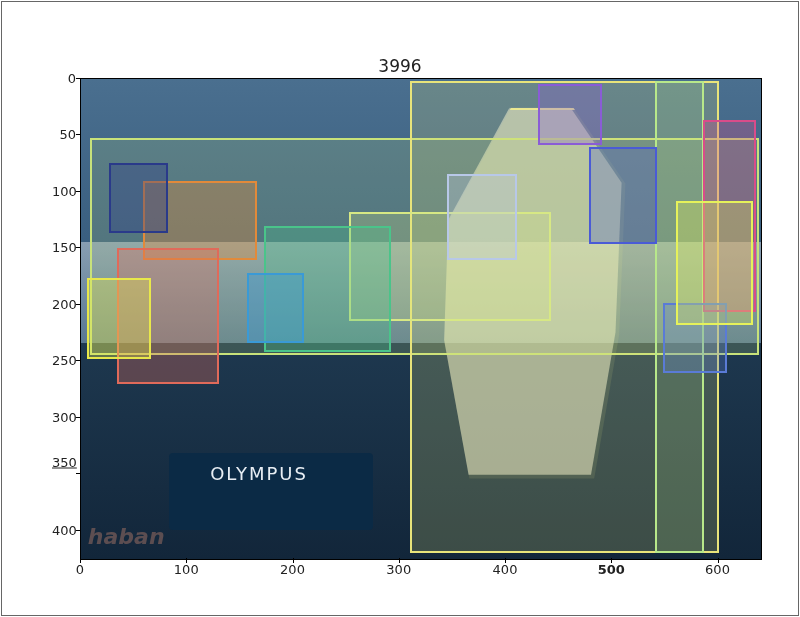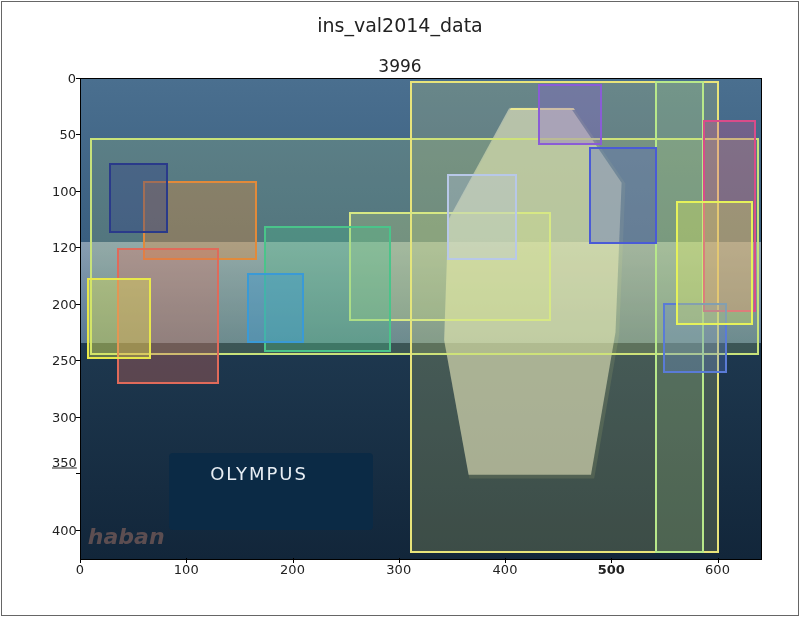--- a/index.html
+++ b/index.html
@@ -86,21 +86,20 @@
   .xticks, .yticks { position: absolute; font-size: 13px; color:#222; }
   .xtick { position:absolute; top: 560px; transform: translateX(-50%); }
   .ytick { position:absolute; left: 50px; transform: translateY(-50%); text-align:right; width:24px; }
   .tickmark-x { position:absolute; top:556px; width:1px; height:5px; background:#000; }
   .tickmark-y { position:absolute; left:74px; width:5px; height:1px; background:#000; }
 </style>
 </head>
 <body>
 
 <div class="figure">
-  <div class="suptitle">ins_val2014_data</div>
   <div class="title">3996</div>
 
   <div class="axes">
     <div class="img-bg">
       <div class="sky"></div>
       <div class="stands"></div>
       <div class="lower"></div>
       <div class="banner"></div>
       <div class="banner-text">OLYMPUS</div>
       <div class="watermark">haban</div>
@@ -144,21 +143,21 @@
       <div class="xticks xtick" style="left: 715.5px;">600</div>
     </div>
   <div id="yticks-layer">
       <div class="tickmark-y" style="top: 76px;"></div>
       <div class="yticks ytick" style="top: 76px;">0</div>
       <div class="tickmark-y" style="top: 132.471px;"></div>
       <div class="yticks ytick" style="top: 132.471px;">50</div>
       <div class="tickmark-y" style="top: 188.941px;"></div>
       <div class="yticks ytick" style="top: 188.941px;">100</div>
       <div class="tickmark-y" style="top: 245.412px;"></div>
-      <div class="yticks ytick" style="top: 245.412px;">120</div>
+      <div class="yticks ytick" style="top: 245.412px;">150</div>
       <div class="tickmark-y" style="top: 301.882px;"></div>
       <div class="yticks ytick" style="top: 301.882px;">200</div>
       <div class="tickmark-y" style="top: 358.353px;"></div>
       <div class="yticks ytick" style="top: 358.353px;">250</div>
       <div class="tickmark-y" style="top: 414.824px;"></div>
       <div class="yticks ytick" style="top: 414.824px;">300</div>
       <div class="tickmark-y" style="top: 471.294px;"></div>
       <div class="yticks ytick" style="top: 460px; text-decoration: underline;">350</div>
       <div class="tickmark-y" style="top: 527.765px;"></div>
       <div class="yticks ytick" style="top: 527.765px;">400</div>

